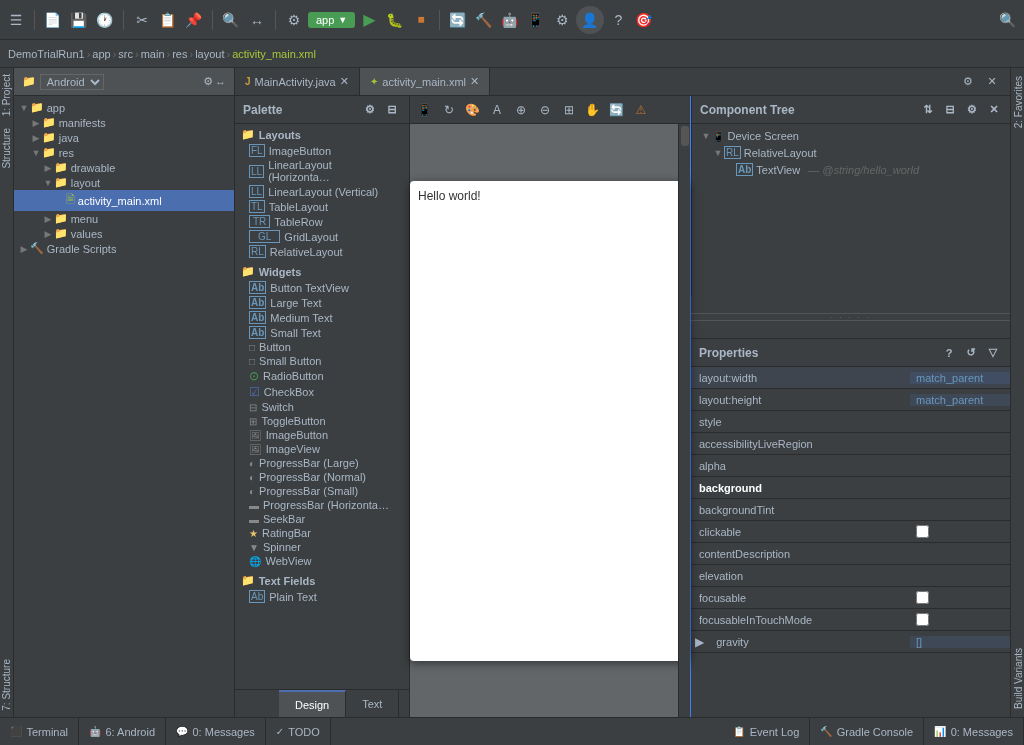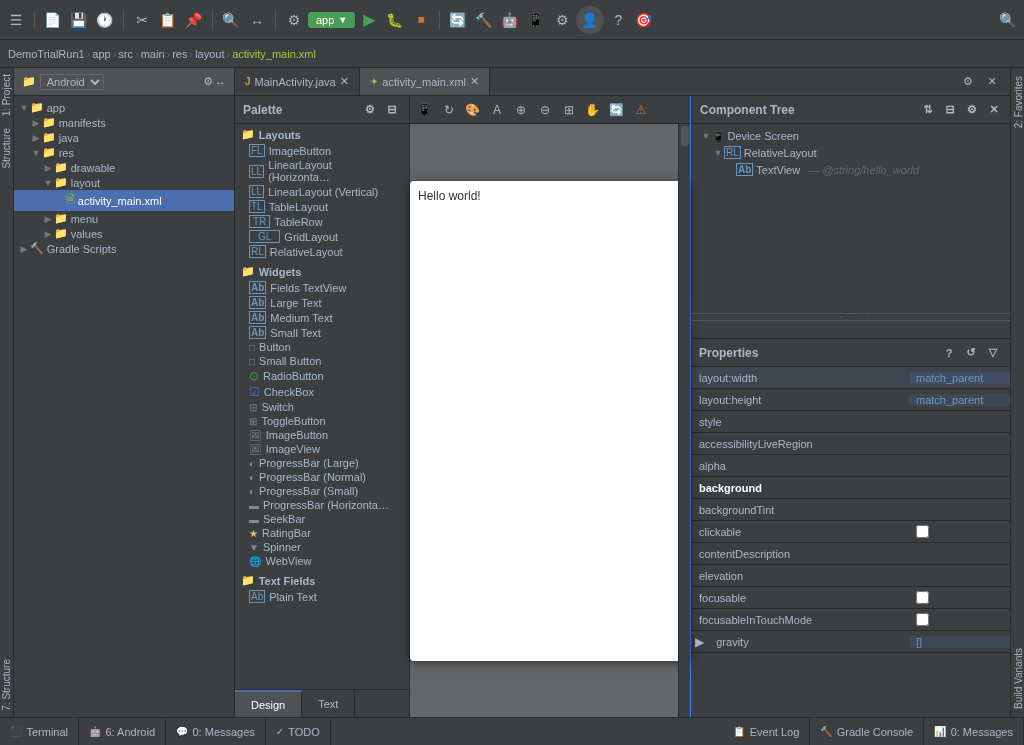--- a/index.html
+++ b/index.html
@@ -103,21 +103,21 @@
     .prop-section { display: flex; align-items: center; height: 22px; padding: 0 8px; cursor: pointer; }
 
     
     .bottom-tabs { height: 28px; background: #3c3f41; border-top: 1px solid #2b2b2b; display: flex; align-items: stretch; }
     .bottom-tab { display: flex; align-items: center; padding: 0 10px; font-size: 11px; cursor: pointer; gap: 4px; color: #a9b7c6; border-right: 1px solid #2b2b2b; }
     .bottom-tab-icon { font-size: 10px; }
 
     
     .design-text-tabs { height: 28px; background: #3c3f41; border-top: 1px solid #2b2b2b; display: flex; align-items: stretch; }
     .design-text-tab { display: flex; align-items: center; padding: 0 16px; font-size: 11px; cursor: pointer; color: #a9b7c6; border-right: 1px solid #2b2b2b; }
-    .design-text-tab.active { background: #4e5254; color: white; border-top: 2px solid #4b6eaf; }
+    .design-text-tab.active { background: #4e5254; color: white; border-top: 2px solid #4b6eaf; margin-left: 44px; }
     
     .left-edge-panels { width: 14px; background: #3c3f41; border-right: 1px solid #2b2b2b; display: flex; flex-direction: column; align-items: center; }
     .left-edge-label { writing-mode: vertical-rl; transform: rotate(180deg); font-size: 10px; color: #a9b7c6; padding: 6px 1px; cursor: pointer; white-space: nowrap; }
   </style>
 </head>
 <body>
 
 <div class="toolbar">
   <div class="toolbar-btn">☰</div>
   <div class="toolbar-separator"></div>
@@ -332,21 +332,21 @@
             </div>
           </div>
 
           <div class="palette-section">
             <div class="palette-section-header">
               <span class="folder-ico">📁</span>
               <span>Widgets</span>
             </div>
             <div class="palette-item">
               <span style="color:#6897bb; font-size:10px; font-weight:bold; border:1px solid #6897bb; padding:0 1px;">Ab</span>
-              <span>Fields TextView</span>
+              <span>Button TextView</span>
             </div>
             <div class="palette-item">
               <span style="color:#6897bb; font-size:10px; font-weight:bold; border:1px solid #6897bb; padding:0 1px;">Ab</span>
               <span>Large Text</span>
             </div>
             <div class="palette-item">
               <span style="color:#6897bb; font-size:10px; font-weight:bold; border:1px solid #6897bb; padding:0 1px;">Ab</span>
               <span>Medium Text</span>
             </div>
             <div class="palette-item">

